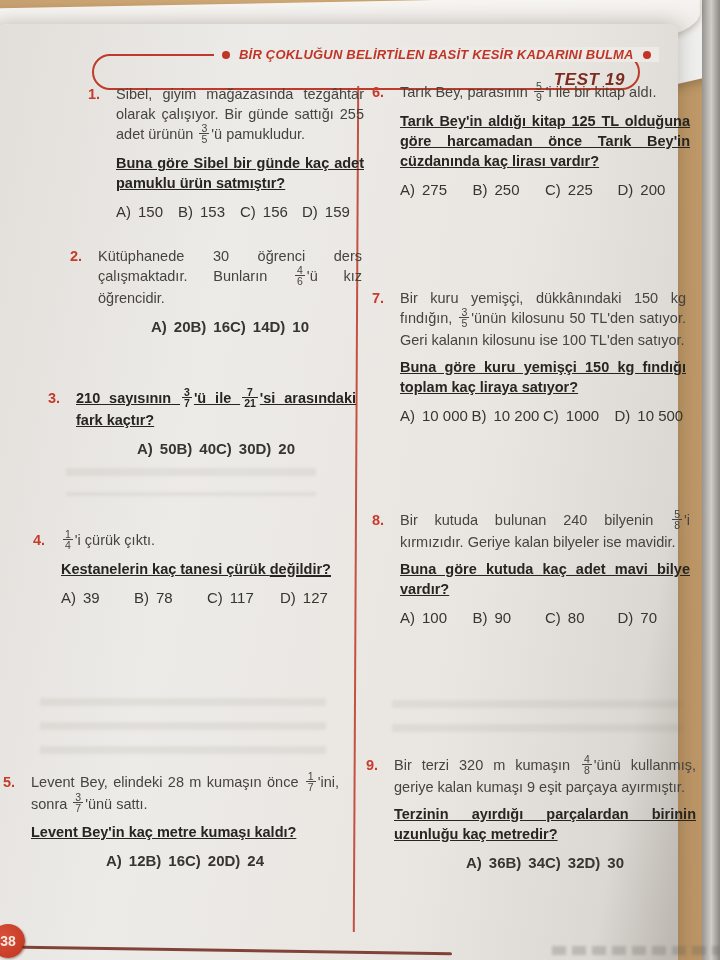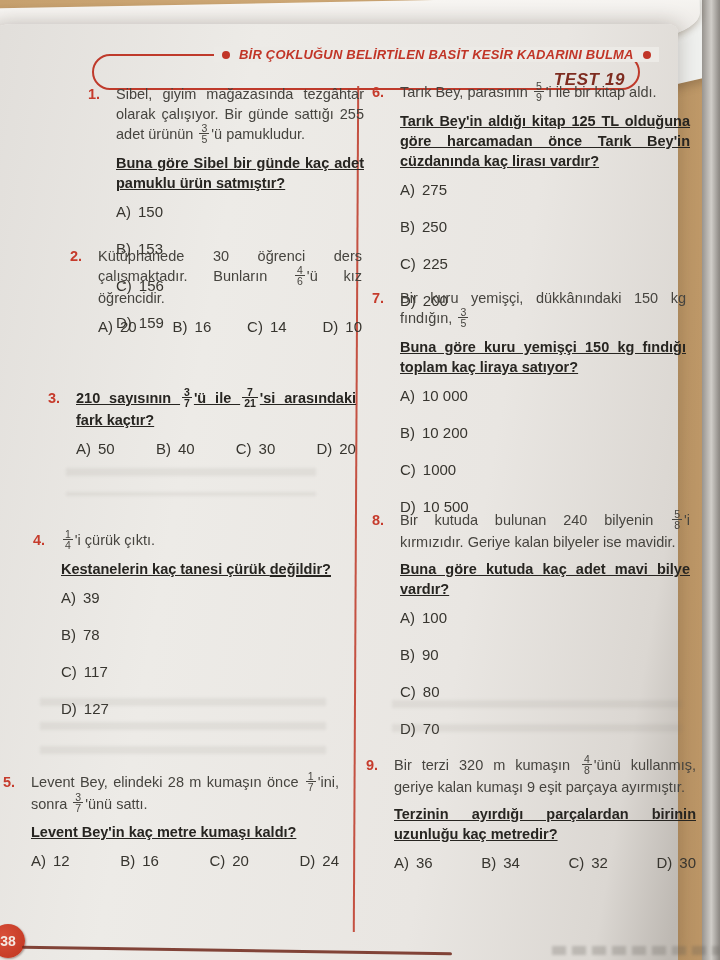--- a/index.html
+++ b/index.html
@@ -49,22 +49,22 @@
   .qnum{color:#c63b2c;font-weight:bold;min-width:22px;font-size:14.5px;line-height:20px;}
   .qbody{flex:1;}
   .qpara{margin:0 0 7px;text-align:justify;font-size:14.5px;line-height:20px;color:#46443f;}
   .qpara.bold{font-weight:bold;color:#272521;text-decoration:underline;}
   .useg{text-decoration:underline;text-underline-offset:2px;}
   .frac{display:inline-flex;flex-direction:column;vertical-align:middle;text-align:center;
     font-size:10.5px;line-height:10px;margin:0 2px;position:relative;top:-2px;}
   .fn{border-bottom:1px solid currentColor;padding:0 2px;}
   .fd{padding:0 2px;}
   .opts{margin-top:10px;font-size:15px;color:#37352f;}
-  .opts.row4{display:flex;justify-content:space-between;}
-  .opts.grid2{display:grid;grid-template-columns:1fr;row-gap:20px;}
+  .opts.row4{display:flex;justify-content:center;font-weight:bold;}
+  .opts.grid2{display:grid;grid-template-columns:1fr 1fr 1fr 1fr;row-gap:20px;}
   .opt{white-space:nowrap;}
   .olab{margin-right:7px;}
 
   
   #q1{left:88px;top:84px;width:276px;}
   #q2{left:70px;top:246px;width:292px;}
   #q3{left:48px;top:388px;width:308px;}
   #q4{left:33px;top:530px;width:320px;}
   #q5{left:3px;top:772px;width:336px;}
   #q6{left:372px;top:82px;width:318px;}
@@ -213,21 +213,21 @@
             <span class="opt"><span class="olab">D)</span><span class="oval">200</span></span>
           </div>
         </div>
       </div>
       <div class="question" id="q7">
         <span class="qnum">7.</span>
         <div class="qbody">
           <p class="qpara"><span>Bir kuru yemişçi, dükkânındaki 150 kg fındığın, </span><span class="frac">
               <span class="fn">3</span>
               <span class="fd">5</span>
-            </span></p>
+            </span><span>'ünün kilosunu 50 TL'den satıyor. Geri kalanın kilosunu ise 100 TL'den satıyor.</span></p>
           <p class="qpara bold"><span>Buna göre kuru yemişçi 150 kg fındığı toplam kaç liraya satıyor?</span></p>
           <div class="opts grid2">
             <span class="opt"><span class="olab">A)</span><span class="oval">10 000</span></span>
             <span class="opt"><span class="olab">B)</span><span class="oval">10 200</span></span>
             <span class="opt"><span class="olab">C)</span><span class="oval">1000</span></span>
             <span class="opt"><span class="olab">D)</span><span class="oval">10 500</span></span>
           </div>
         </div>
       </div>
       <div class="question" id="q8">

